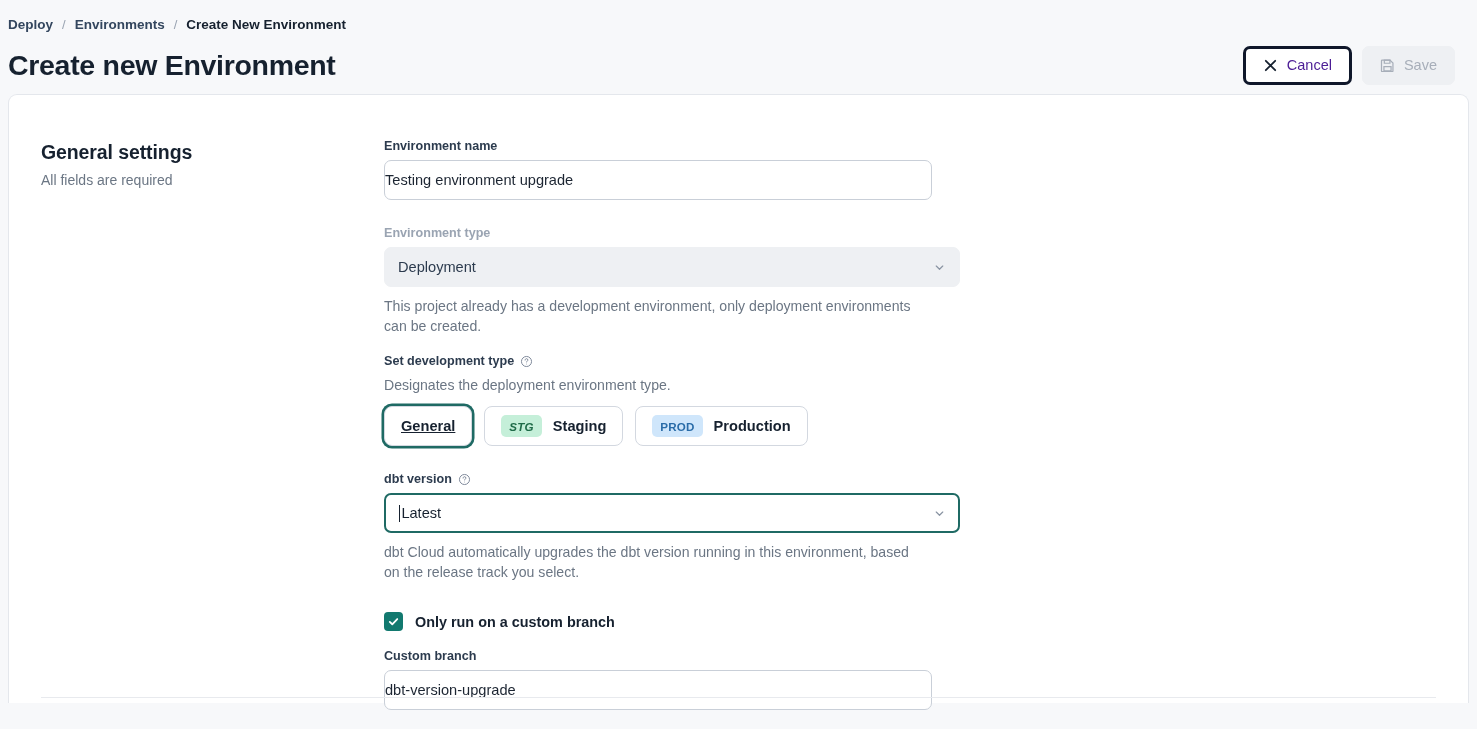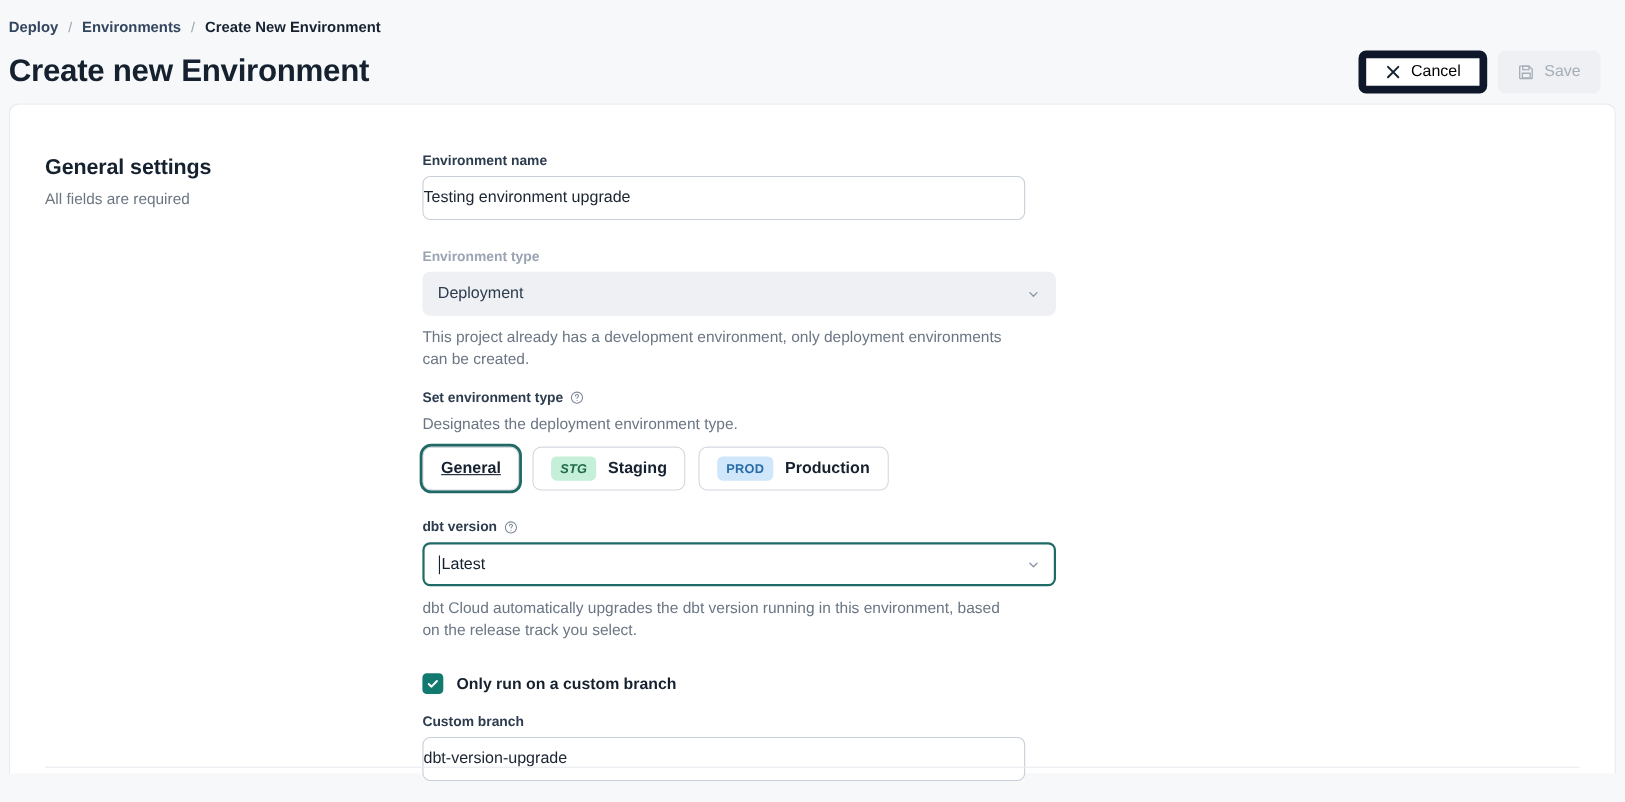--- a/index.html
+++ b/index.html
@@ -59,22 +59,22 @@
   .btn {
     display: inline-flex;
     align-items: center;
     gap: 9px;
     height: 39px;
     padding: 0 17px;
     border-radius: 7px;
     font-size: 14.5px;
     font-weight: 400;
     background: #ffffff;
-    border: 7px solid #0f172a;
-    color: #000000;
+    border: 3px solid #0f172a;
+    color: #4c1d95;
     cursor: pointer;
     line-height: 1;
   }
   .btn-save {
     background: #eef0f3;
     border: 1px solid #eef0f3;
     color: #a7aeb9;
     cursor: default;
   }
   .icon { display: inline-flex; align-items: center; justify-content: center; }
@@ -320,21 +320,21 @@
             </svg>
           </span>
         </div>
         <p class="help-text">This project already has a development environment, only deployment environments can be created.</p>
       </div>
 
       <div class="spacer-18"></div>
 
       <div class="field">
         <div class="field-label">
-          <span>Set environment type</span>
+          <span>Set development type</span>
           <span class="help-icon">
             <svg width="13" height="13" viewBox="0 0 16 16" fill="none" stroke="#7c8798" stroke-width="1.2">
               <circle cx="8" cy="8" r="6.2"></circle>
               <path d="M6.3 6.2c0-1 .8-1.7 1.7-1.7s1.7.6 1.7 1.6c0 1.3-1.6 1.3-1.6 2.5" stroke-linecap="round"></path>
               <circle cx="8.1" cy="11.1" r="0.6" fill="#7c8798" stroke="none"></circle>
             </svg>
           </span>
         </div>
         <p class="help-text" style="margin-top:2px">Designates the deployment environment type.</p>
 

